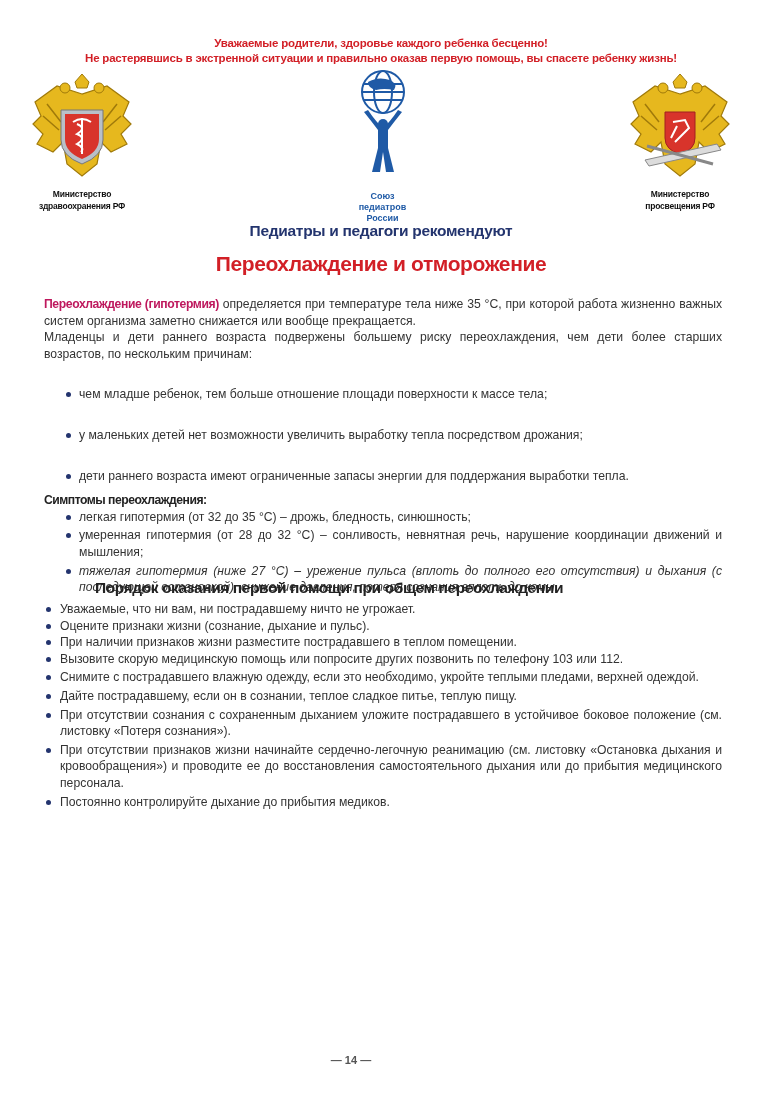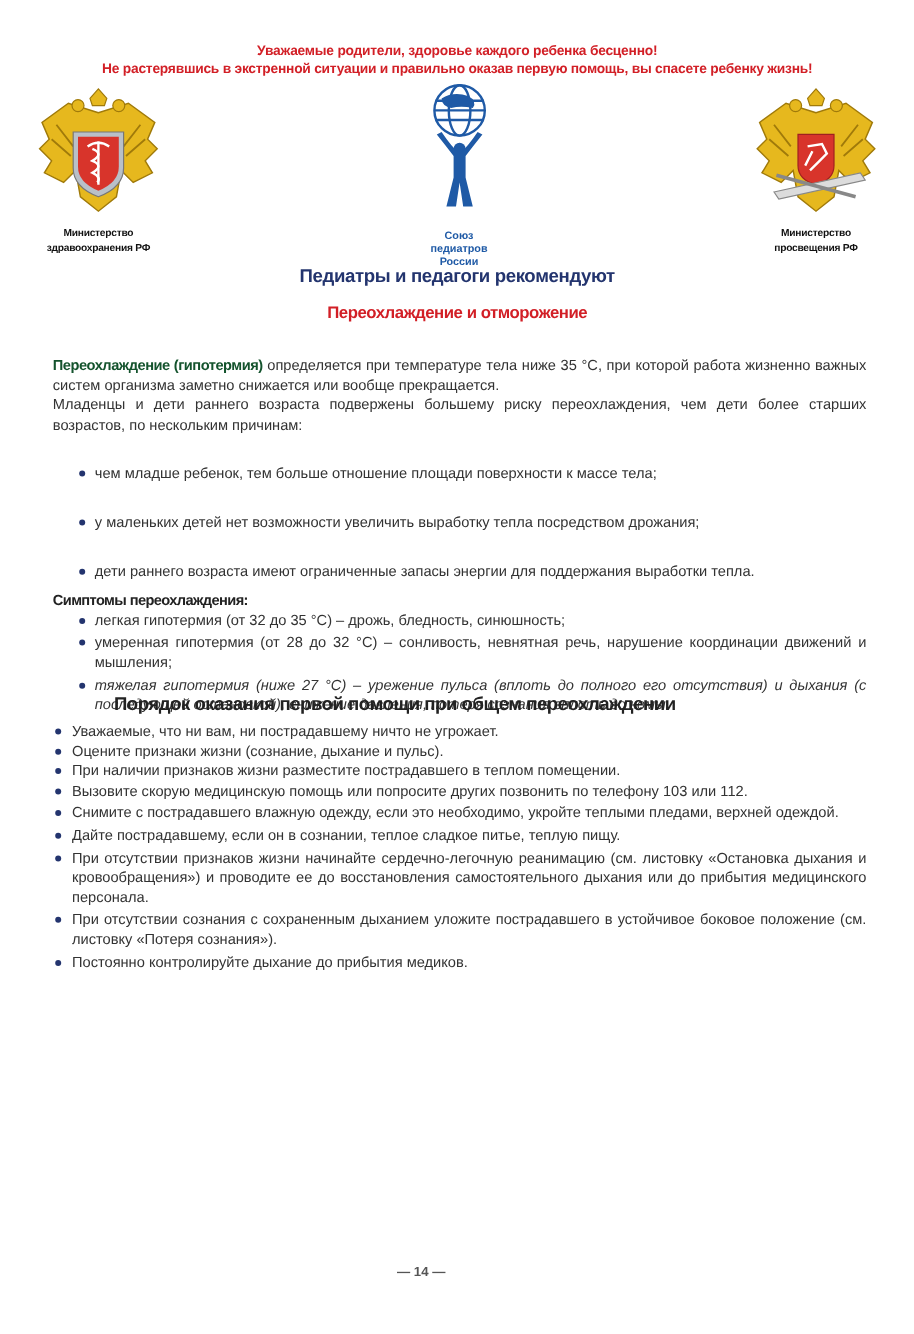--- a/index.html
+++ b/index.html
@@ -10,25 +10,25 @@
 
   .emblem { position: absolute; }
   .emblem-left { left: 22px; top: 72px; width: 120px; }
   .emblem-right { left: 620px; top: 72px; width: 120px; }
   .emblem-center { left: 345px; top: 68px; width: 75px; }
   .emblem svg { display: block; margin: 0 auto; }
   .emblem-caption { text-align: center; font-weight: bold; font-size: 8.5px; line-height: 12px; color: #111; margin-top: 4px; letter-spacing: -0.2px; }
   .center-caption { text-align: center; font-weight: bold; font-size: 9px; line-height: 11px; color: #1f5aa6; margin-top: 15px; }
 
   .subtitle { position: absolute; top: 222px; left: 0; width: 762px; text-align: center; color: #23346e; font-weight: bold; font-size: 15.5px; letter-spacing: -0.3px; }
-  .main-title { position: absolute; top: 252px; left: 0; width: 762px; text-align: center; color: #d21f26; font-weight: bold; font-size: 14px; letter-spacing: -0.4px; }
+  .main-title { position: absolute; top: 252px; left: 0; width: 762px; text-align: center; color: #d21f26; font-weight: bold; font-size: 21px; letter-spacing: -0.4px; }
 
   .content { position: absolute; left: 44px; width: 678px; font-size: 12.2px; line-height: 16.6px; color: #333; }
   .p { text-align: justify; margin: 0; }
-  .bold-term { font-weight: bold; color: #14532d; letter-spacing: -0.4px; }
+  .bold-term { font-weight: bold; color: #be185d; letter-spacing: -0.4px; }
   .sec-head { font-weight: bold; color: #222; letter-spacing: -0.5px; margin-top: 8px; }
   ul { list-style: none; margin: 0; padding: 0; }
   li { position: relative; text-align: justify; }
   .bullet { position: absolute; left: 0; top: 6px; width: 5px; height: 5px; border-radius: 50%; background: #23346e; }
   .indent li { padding-left: 35px; margin-top: 24px; }
   .indent .bullet { left: 22px; }
   .indent2 li { padding-left: 35px; }
   .indent2 .bullet { left: 22px; }
   .flat li { padding-left: 16px; }
   .flat .bullet { left: 2px; }
@@ -122,19 +122,19 @@
 <div class="section2-title">Порядок оказания первой помощи при общем переохлаждении</div>
 
 <div class="content" style="top: 601px;">
   <ul class="flat">
     <li><span class="bullet"></span><span>Уважаемые, что ни вам, ни пострадавшему ничто не угрожает.</span></li>
     <li><span class="bullet"></span><span>Оцените признаки жизни (сознание, дыхание и пульс).</span></li>
     <li><span class="bullet"></span><span>При наличии признаков жизни разместите пострадавшего в теплом помещении.</span></li>
     <li><span class="bullet"></span><span>Вызовите скорую медицинскую помощь или попросите других позвонить по телефону 103 или 112.</span></li>
     <li style="margin-top:2px;"><span class="bullet"></span><span>Снимите с пострадавшего влажную одежду, если это необходимо, укройте теплыми пледами, верхней одеждой.</span></li>
     <li style="margin-top:2px;"><span class="bullet"></span><span>Дайте пострадавшему, если он в сознании, теплое сладкое питье, теплую пищу.</span></li>
+    <li style="margin-top:2px;"><span class="bullet"></span><span>При отсутствии сознания с сохраненным дыханием уложите пострадавшего в устойчивое боковое положение (см. листовку «Потеря сознания»).</span></li>
     <li style="margin-top:2px;"><span class="bullet"></span><span>При отсутствии признаков жизни начинайте сердечно-легочную реанимацию (см. листовку «Остановка дыхания и кровообращения») и проводите ее до восстановления самостоятельного дыхания или до прибытия медицинского персонала.</span></li>
-    <li style="margin-top:2px;"><span class="bullet"></span><span>При отсутствии сознания с сохраненным дыханием уложите пострадавшего в устойчивое боковое положение (см. листовку «Потеря сознания»).</span></li>
     <li style="margin-top:2px;"><span class="bullet"></span><span>Постоянно контролируйте дыхание до прибытия медиков.</span></li>
   </ul>
 </div>
 
 <div class="page-number">— 14 —</div>
 
 </body></html>

